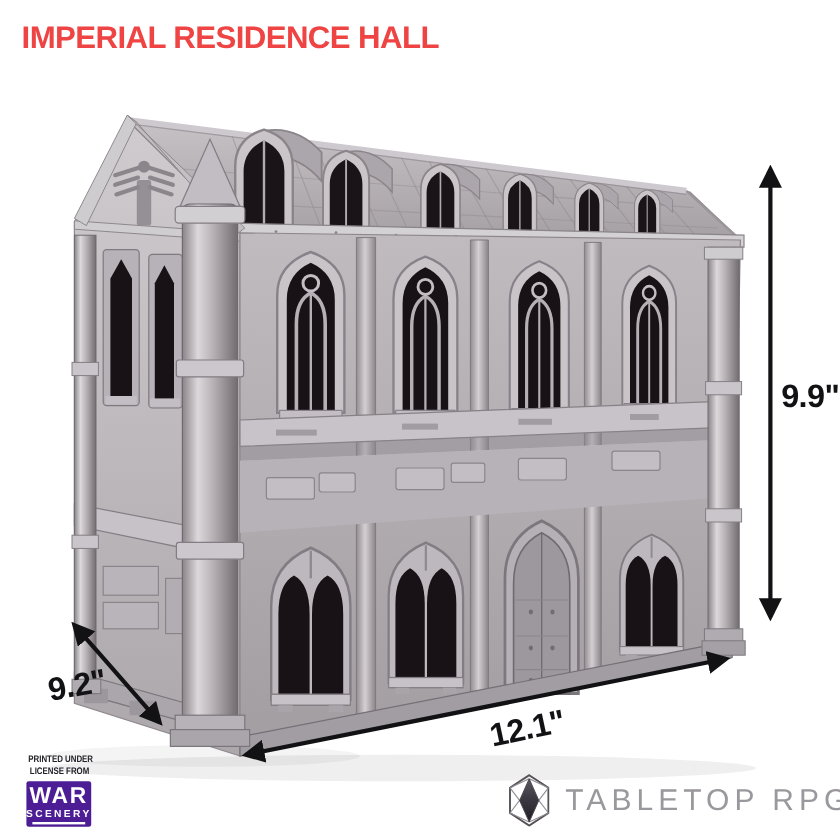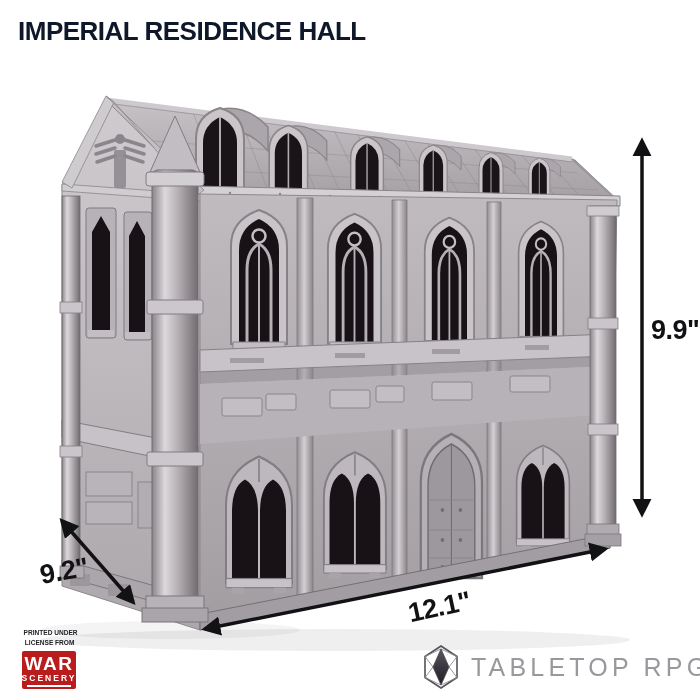--- a/index.html
+++ b/index.html
@@ -1,29 +1,29 @@
 <!DOCTYPE html>
 <html><head>
 <meta charset="utf-8">
 <style>
   html,body{margin:0;padding:0;background:#ffffff;}
   #stage{position:relative;width:700px;height:700px;background:#ffffff;overflow:hidden;
          font-family:"Liberation Sans",sans-serif;}
   #photo-svg{position:absolute;left:0;top:0;width:700px;height:700px;}
   .page-title{position:absolute;left:18px;top:16px;font-size:26px;font-weight:bold;
-              letter-spacing:-0.5px;color:#0f172a;white-space:nowrap;}
+              letter-spacing:-0.5px;color:#ef4444;white-space:nowrap;}
   .dim-lbl{position:absolute;font-size:27px;font-weight:bold;color:#121114;
            letter-spacing:-0.5px;white-space:nowrap;transform-origin:center;}
   #dim-h{left:651px;top:315px;}
   #dim-w{left:408px;top:592px;transform:rotate(-12deg);}
   #dim-d{left:40px;top:556px;transform:rotate(-10deg);}
   .badge{position:absolute;left:18px;top:628px;width:62px;text-align:right;}
   .badge-line{font-size:8px;font-weight:bold;color:#232228;line-height:10px;
               transform:scaleX(0.82);transform-origin:center;white-space:nowrap;}
-  .badge-box{margin:3px auto 0;width:54px;height:38px;background:#b91c1c;border-radius:2px;
+  .badge-box{margin:3px auto 0;width:54px;height:38px;background:#4c1d95;border-radius:2px;
              display:flex;flex-direction:column;align-items:center;justify-content:center;}
   .badge-war{color:#ffffff;font-weight:bold;font-size:19px;line-height:19px;letter-spacing:1.5px;}
   .badge-scenery{color:#ffffff;font-weight:bold;font-size:8.5px;line-height:10px;letter-spacing:2px;}
   .badge-rule{width:44px;height:2px;background:#ffffff;margin-top:2px;}
   .brand{position:absolute;left:424px;top:645px;display:flex;align-items:center;}
   .brand-name{margin-left:13px;font-size:25px;letter-spacing:4.2px;color:#9a989c;
               line-height:44px;white-space:nowrap;}
 </style>
 </head>
 <body>

